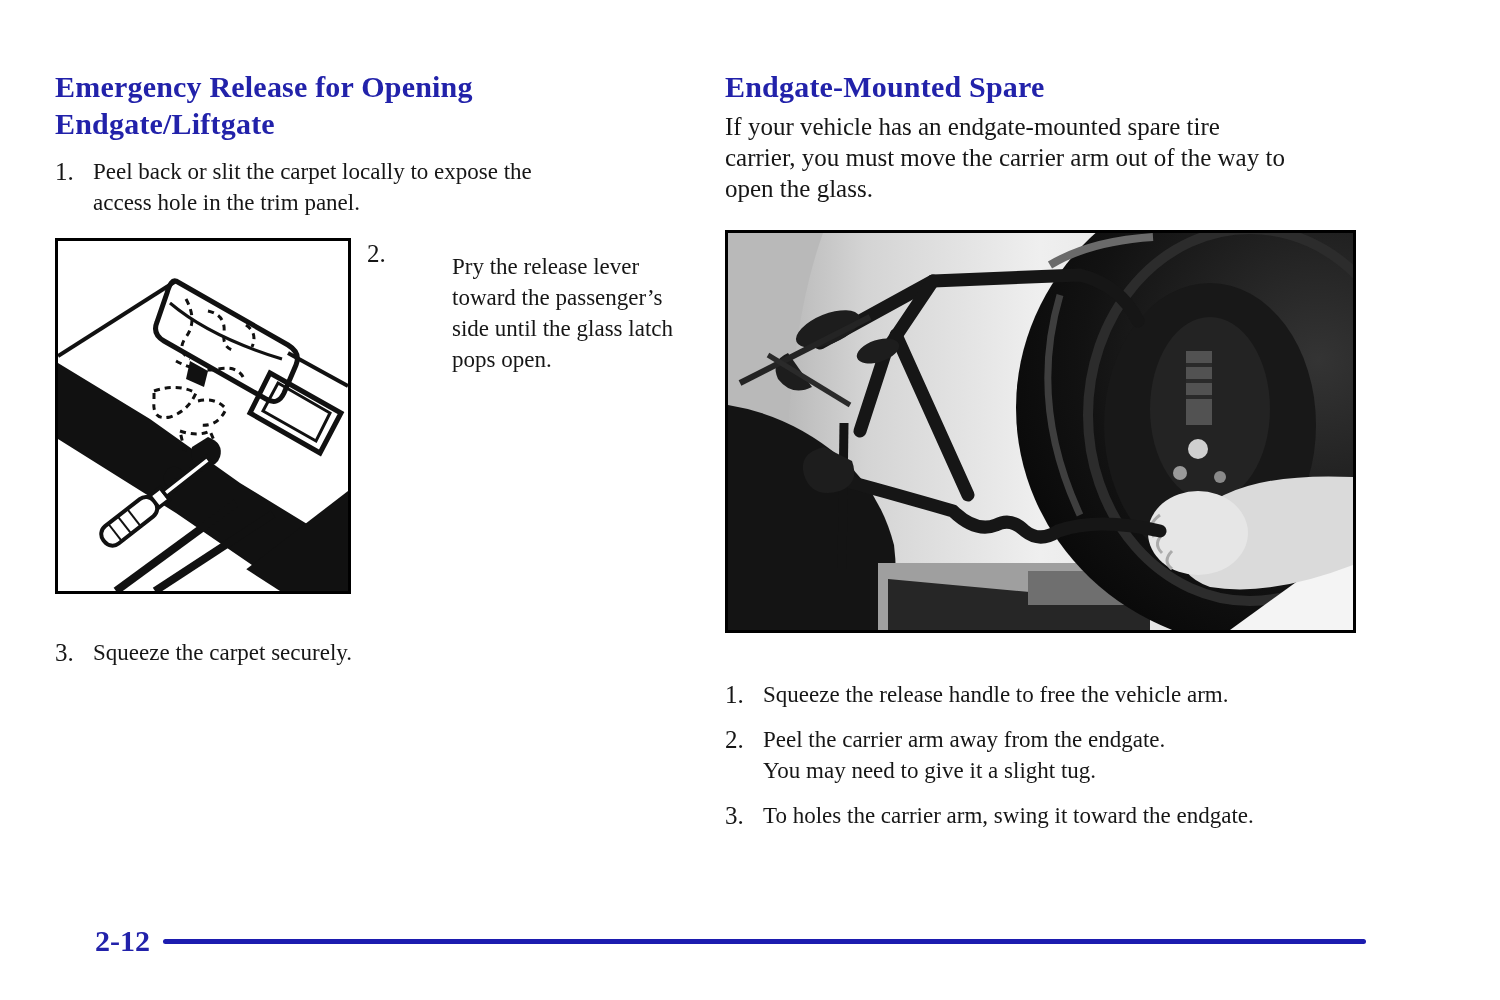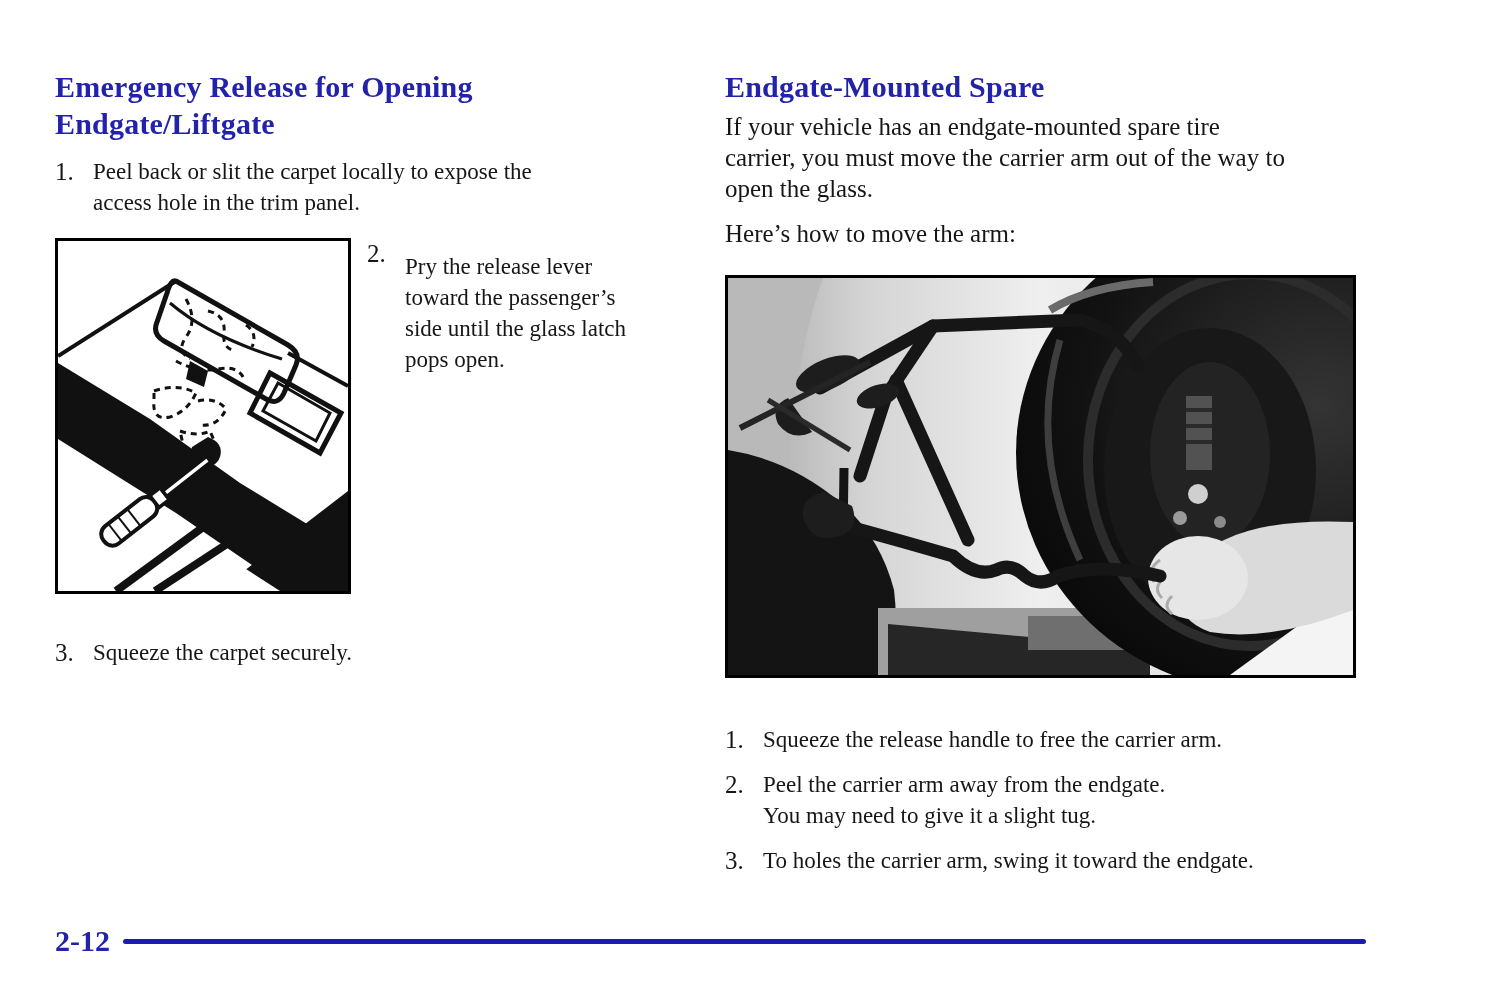--- a/index.html
+++ b/index.html
@@ -33,39 +33,40 @@
   .li{display:flex;align-items:flex-start;}
   .li .num{flex:none;width:38px;font-size:25px;line-height:31px;}
   .li .txt{flex:1;font-size:23px;line-height:31px;}
   .item-1{margin-top:14px;}
   .figrow{margin-top:20px;display:flex;gap:16px;}
   .figure{
     flex:none;width:296px;height:356px;
     border:3px solid #000;background:#fff;
   }
   .figure svg{display:block;width:100%;height:100%;}
-  .item-2 .para2{margin-top:13px;}
+  .item-2 .para2{margin-top:13px;margin-left:47px;}
   .item-3{margin-top:43px;}
   .intro{margin-top:6px;}
   .lead-in{margin-top:14px;}
   .photo{
     margin-top:26px;
     width:631px;height:403px;
     border:3px solid #000;background:#ddd;
   }
   .photo svg{display:block;width:100%;height:100%;}
   .right-list{margin-top:46px;}
   .right-list .li + .li{margin-top:14px;}
   .footer{
     position:absolute;left:55px;right:134px;top:924px;
     display:flex;align-items:center;gap:13px;
   }
   .pagenum{
     font-size:30px;font-weight:bold;
     color:var(--accent_blue);
+    margin-left:40px;
   }
   .rule{
     flex:1;height:5px;border-radius:3px;
     background:var(--rule_blue);
   }
 </style>
 </head>
 <body>
 
 <div class="page">
@@ -142,21 +143,20 @@
       <div class="txt pre">Squeeze the carpet securely.</div>
     </div>
   </div>
 
   <div class="col col-right">
     <h2 class="heading">Endgate-Mounted Spare</h2>
 
     <p class="body-text pre intro">If your vehicle has an endgate-mounted spare tire
 carrier, you must move the carrier arm out of the way to
 open the glass.</p>
-    <p class="body-text lead-in">Here’s how to move the arm:</p>
 
     <div class="photo">
       <svg viewBox="0 0 625 397" preserveAspectRatio="none">
         <defs>
           <linearGradient id="pg" x1="0" y1="0" x2="1" y2="0">
             <stop offset="0" stop-color="#a6a6a6"></stop>
             <stop offset="0.22" stop-color="#d4d4d4"></stop>
             <stop offset="0.5" stop-color="#efefef"></stop>
             <stop offset="0.8" stop-color="#e0e0e0"></stop>
           </linearGradient>
@@ -213,21 +213,21 @@
           <path d="M96,214 q-26,6 -20,28 q8,24 36,16 q20,-8 12,-30 z"></path>
         </g>
         <path d="M12,150 L142,84" stroke="#242424" stroke-width="6"></path>
         <path d="M40,122 L122,172" stroke="#2a2a2a" stroke-width="5"></path>
       </svg>
     </div>
 
     <div class="right-list">
       <div class="li body-text">
         <span class="num">1.</span>
-        <div class="txt pre">Squeeze the release handle to free the carrier arm.</div>
+        <div class="txt pre">Squeeze the release handle to free the vehicle arm.</div>
       </div>
       <div class="li body-text">
         <span class="num">2.</span>
         <div class="txt pre">Peel the carrier arm away from the endgate.
 You may need to give it a slight tug.</div>
       </div>
       <div class="li body-text">
         <span class="num">3.</span>
         <div class="txt pre">To holes the carrier arm, swing it toward the endgate.</div>
       </div>

